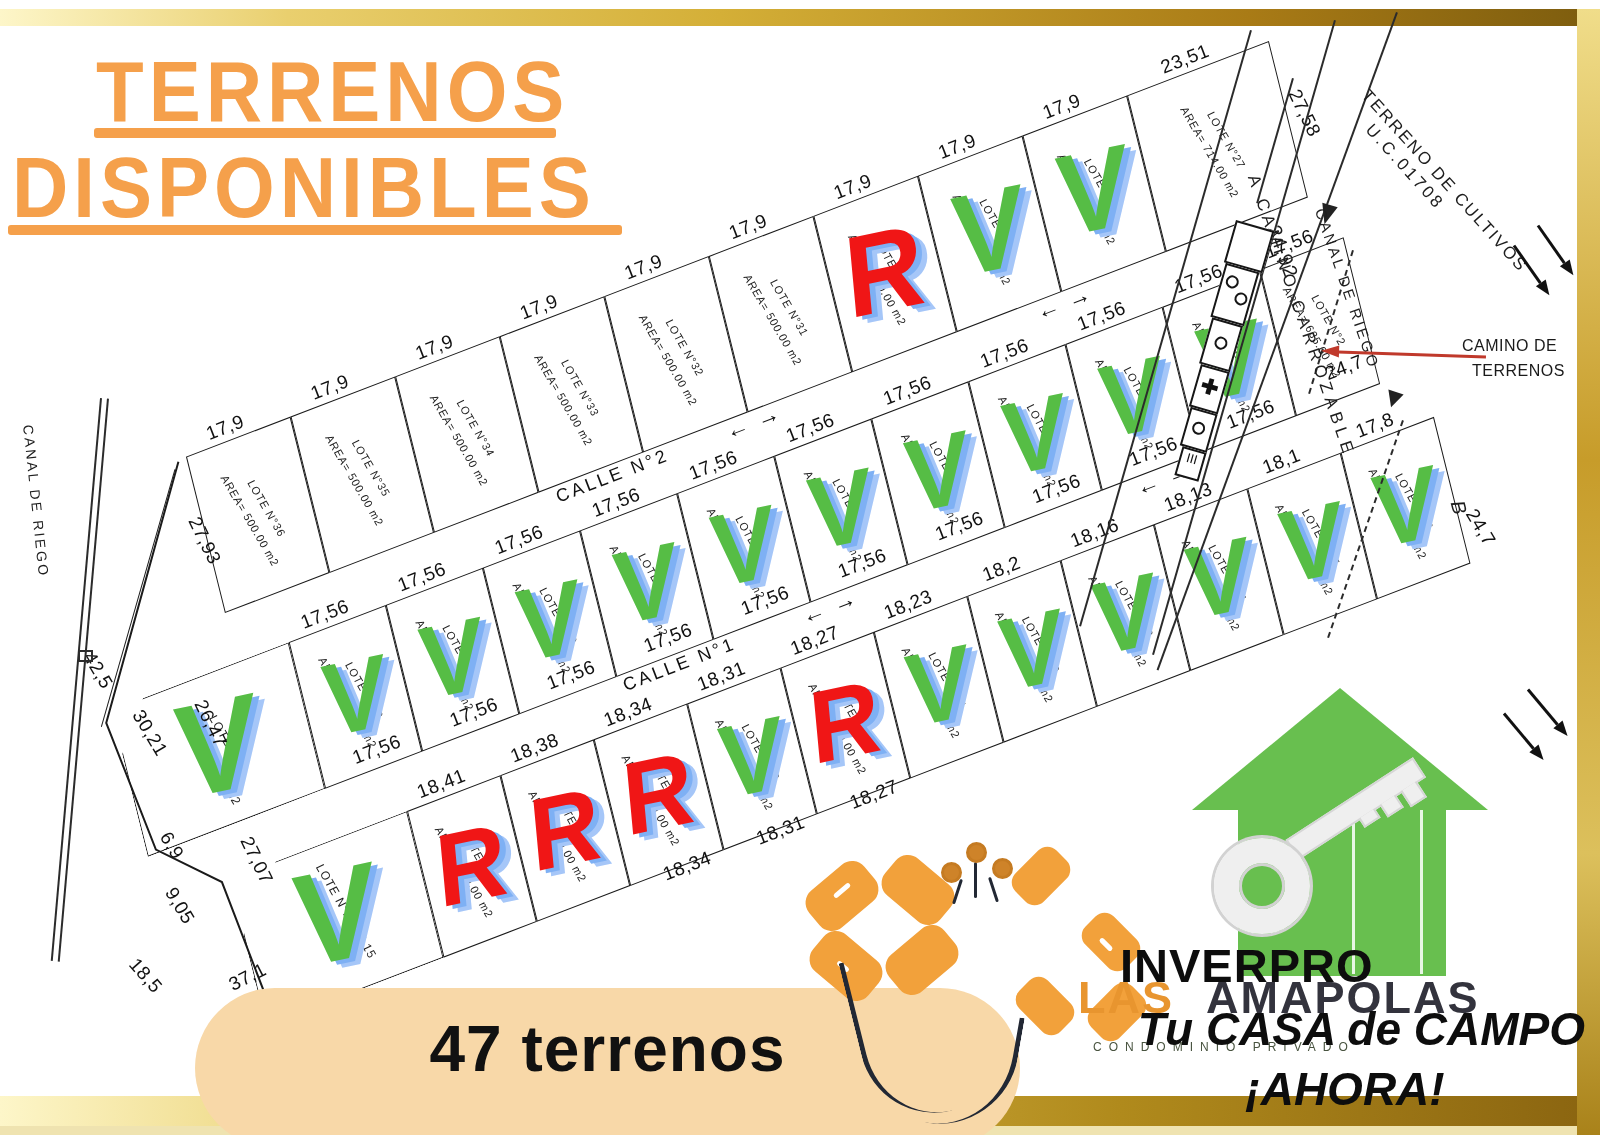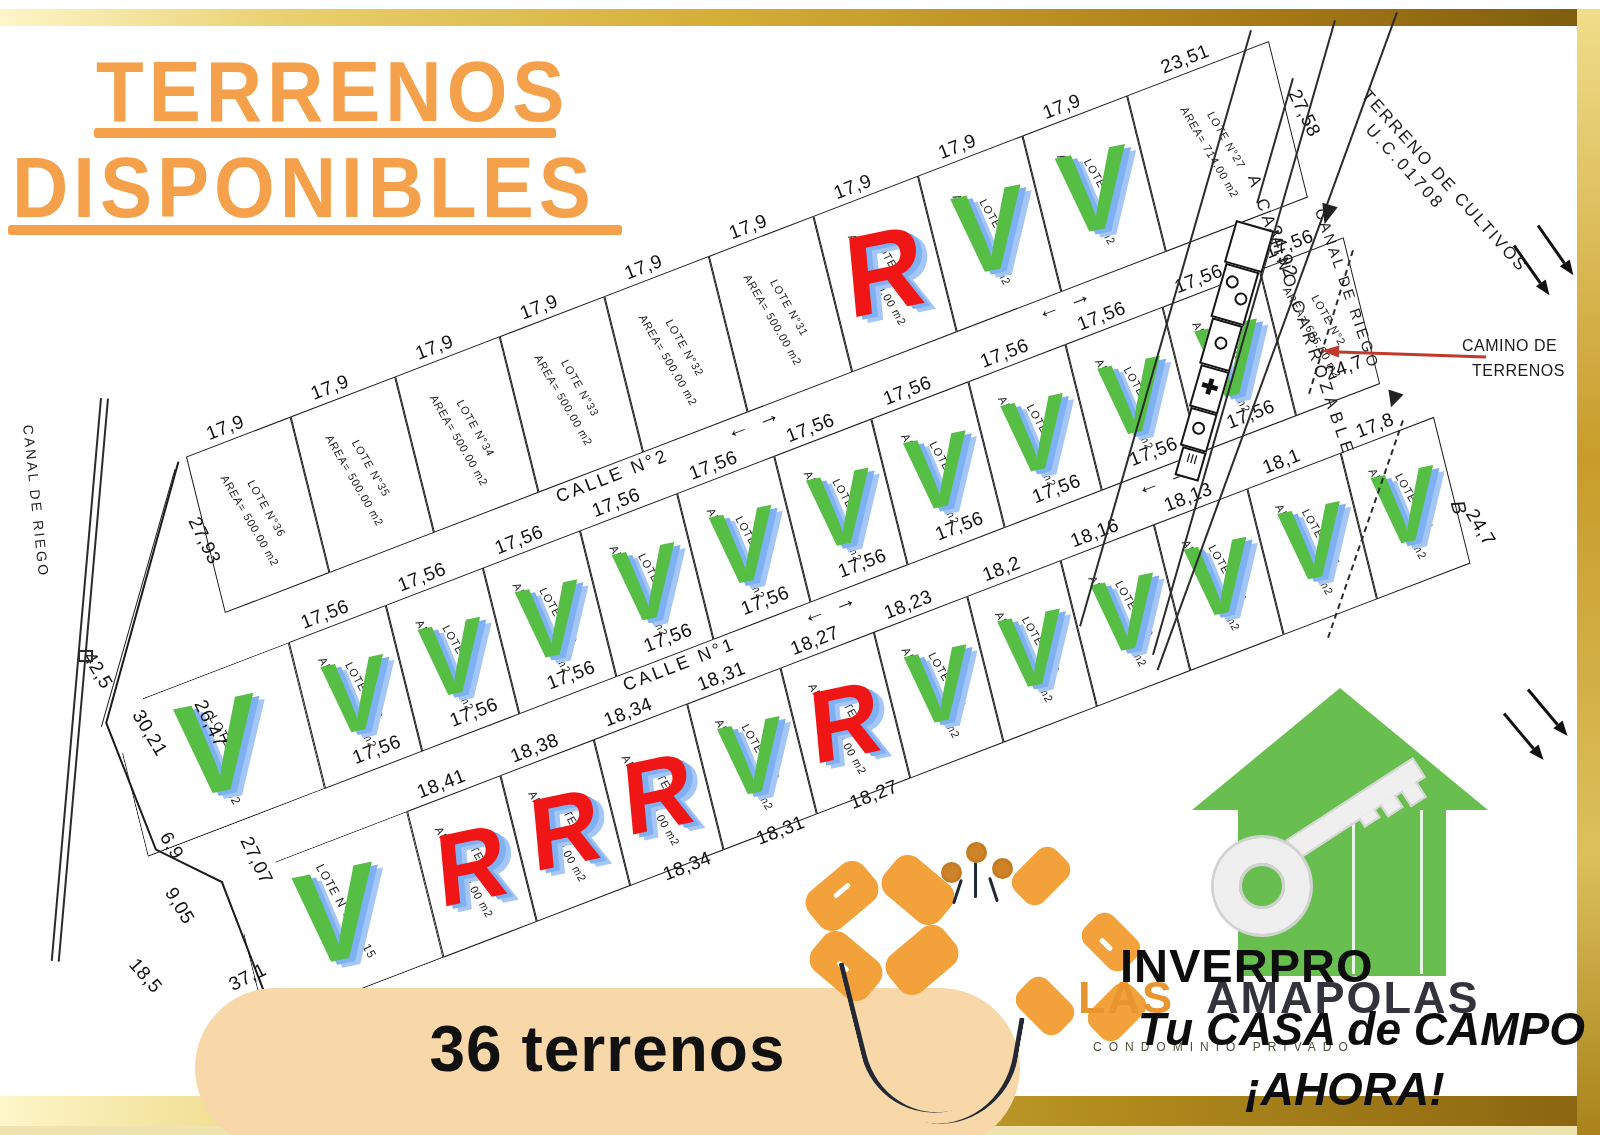--- a/index.html
+++ b/index.html
@@ -473,21 +473,21 @@
   <div class="gbox" style="left:11px;top:232px;width:21px;height:26px;font-size:13px;text-align:center;color:#111;">III</div>
 </div>
 
 <div class="red-arrow" data-name="garita-arrow"></div>
 <div class="garita" data-name="garita-label">
   <div data-name="garita-line1">CAMINO DE</div>
   <div style="margin-left:10px;" data-name="garita-line2">TERRENOS</div>
 </div>
 
 <div class="blob" data-name="count-bubble"></div>
-<div class="count" data-name="count-label">36 terrenos</div>
+<div class="count" data-name="count-label">47 terrenos</div>
 
 <div data-name="amapolas-flower-icon">
   <div class="petal" style="left:806px;top:872px;transform:rotate(-40deg);"></div>
   <div class="petal" style="left:882px;top:866px;transform:rotate(40deg);"></div>
   <div class="petal" style="left:810px;top:942px;transform:rotate(40deg);"></div>
   <div class="petal" style="left:886px;top:936px;transform:rotate(-40deg);"></div>
   <div class="phl" style="left:832px;top:888px;transform:rotate(-40deg);"></div>
   <div class="phl" style="left:836px;top:964px;transform:rotate(40deg);width:14px;"></div>
   <div class="petal petal2" style="left:1012px;top:856px;transform:rotate(-45deg);"></div>
   <div class="petal petal2" style="left:1082px;top:922px;transform:rotate(45deg);"></div>

